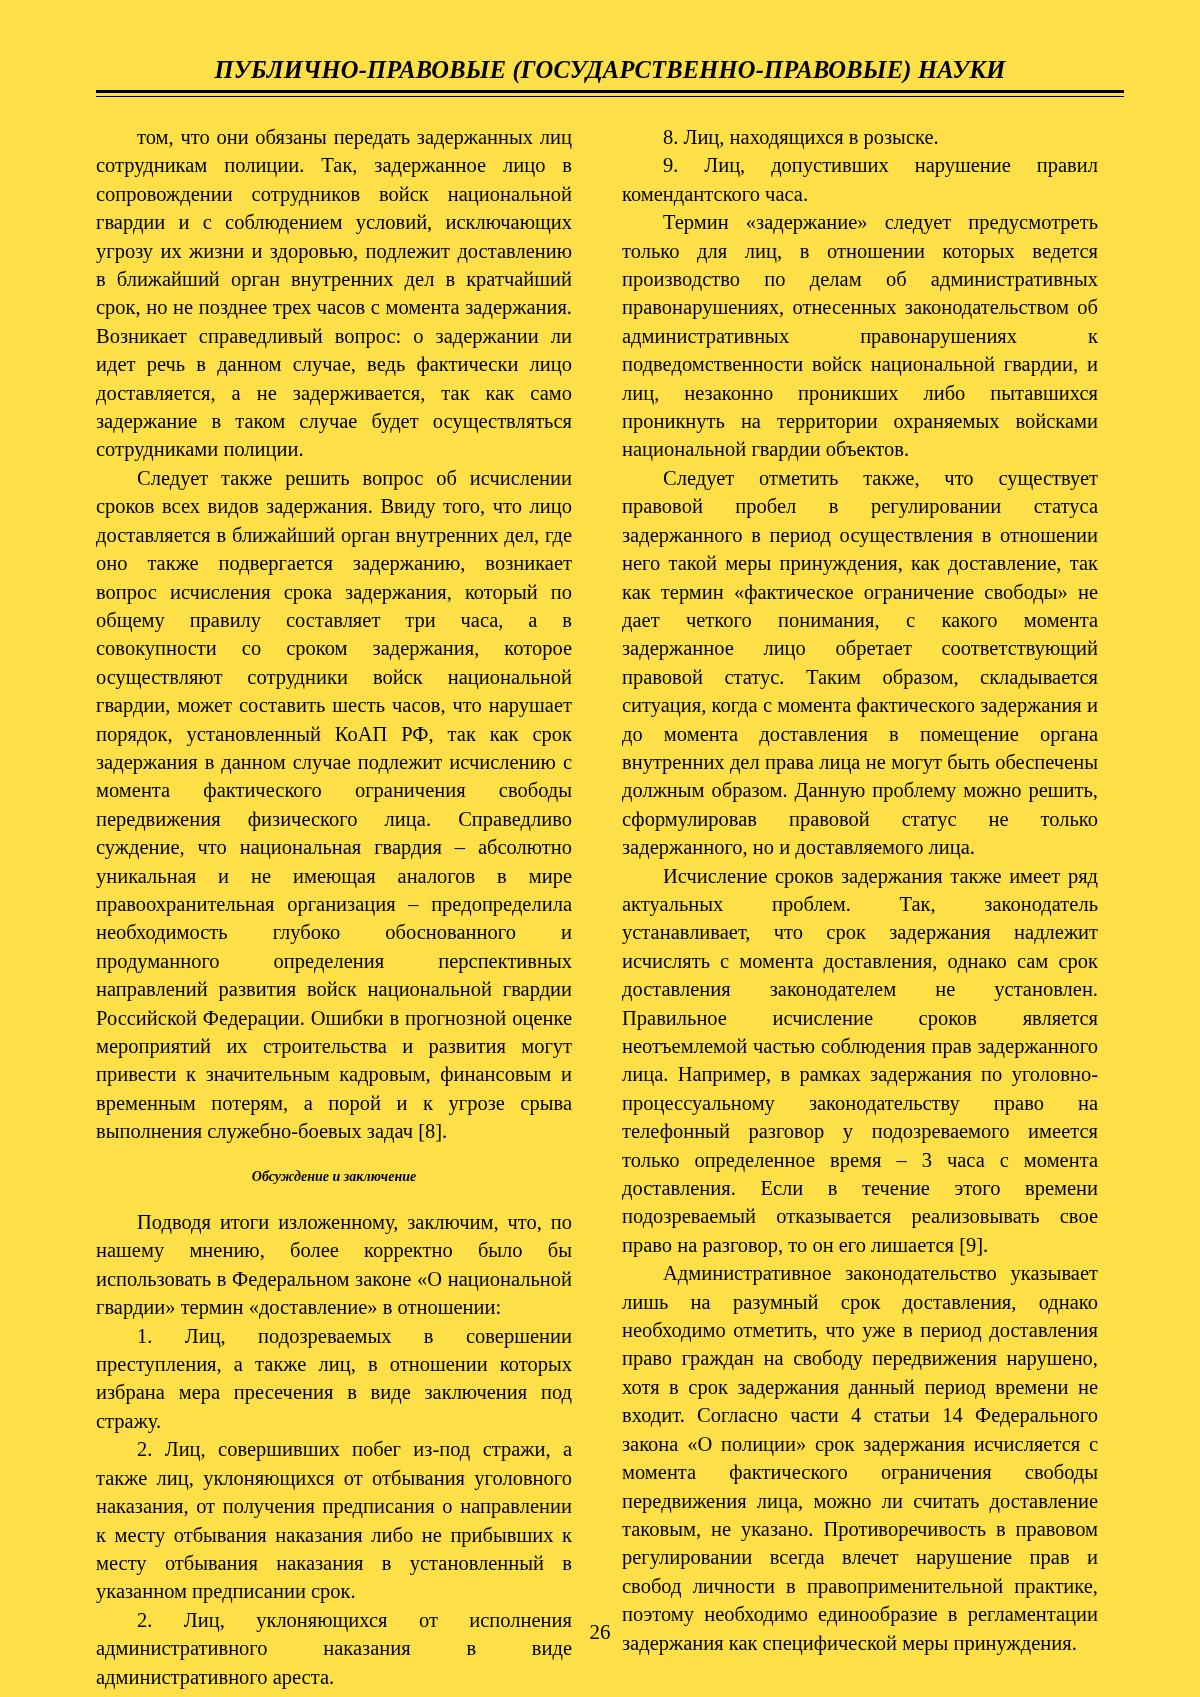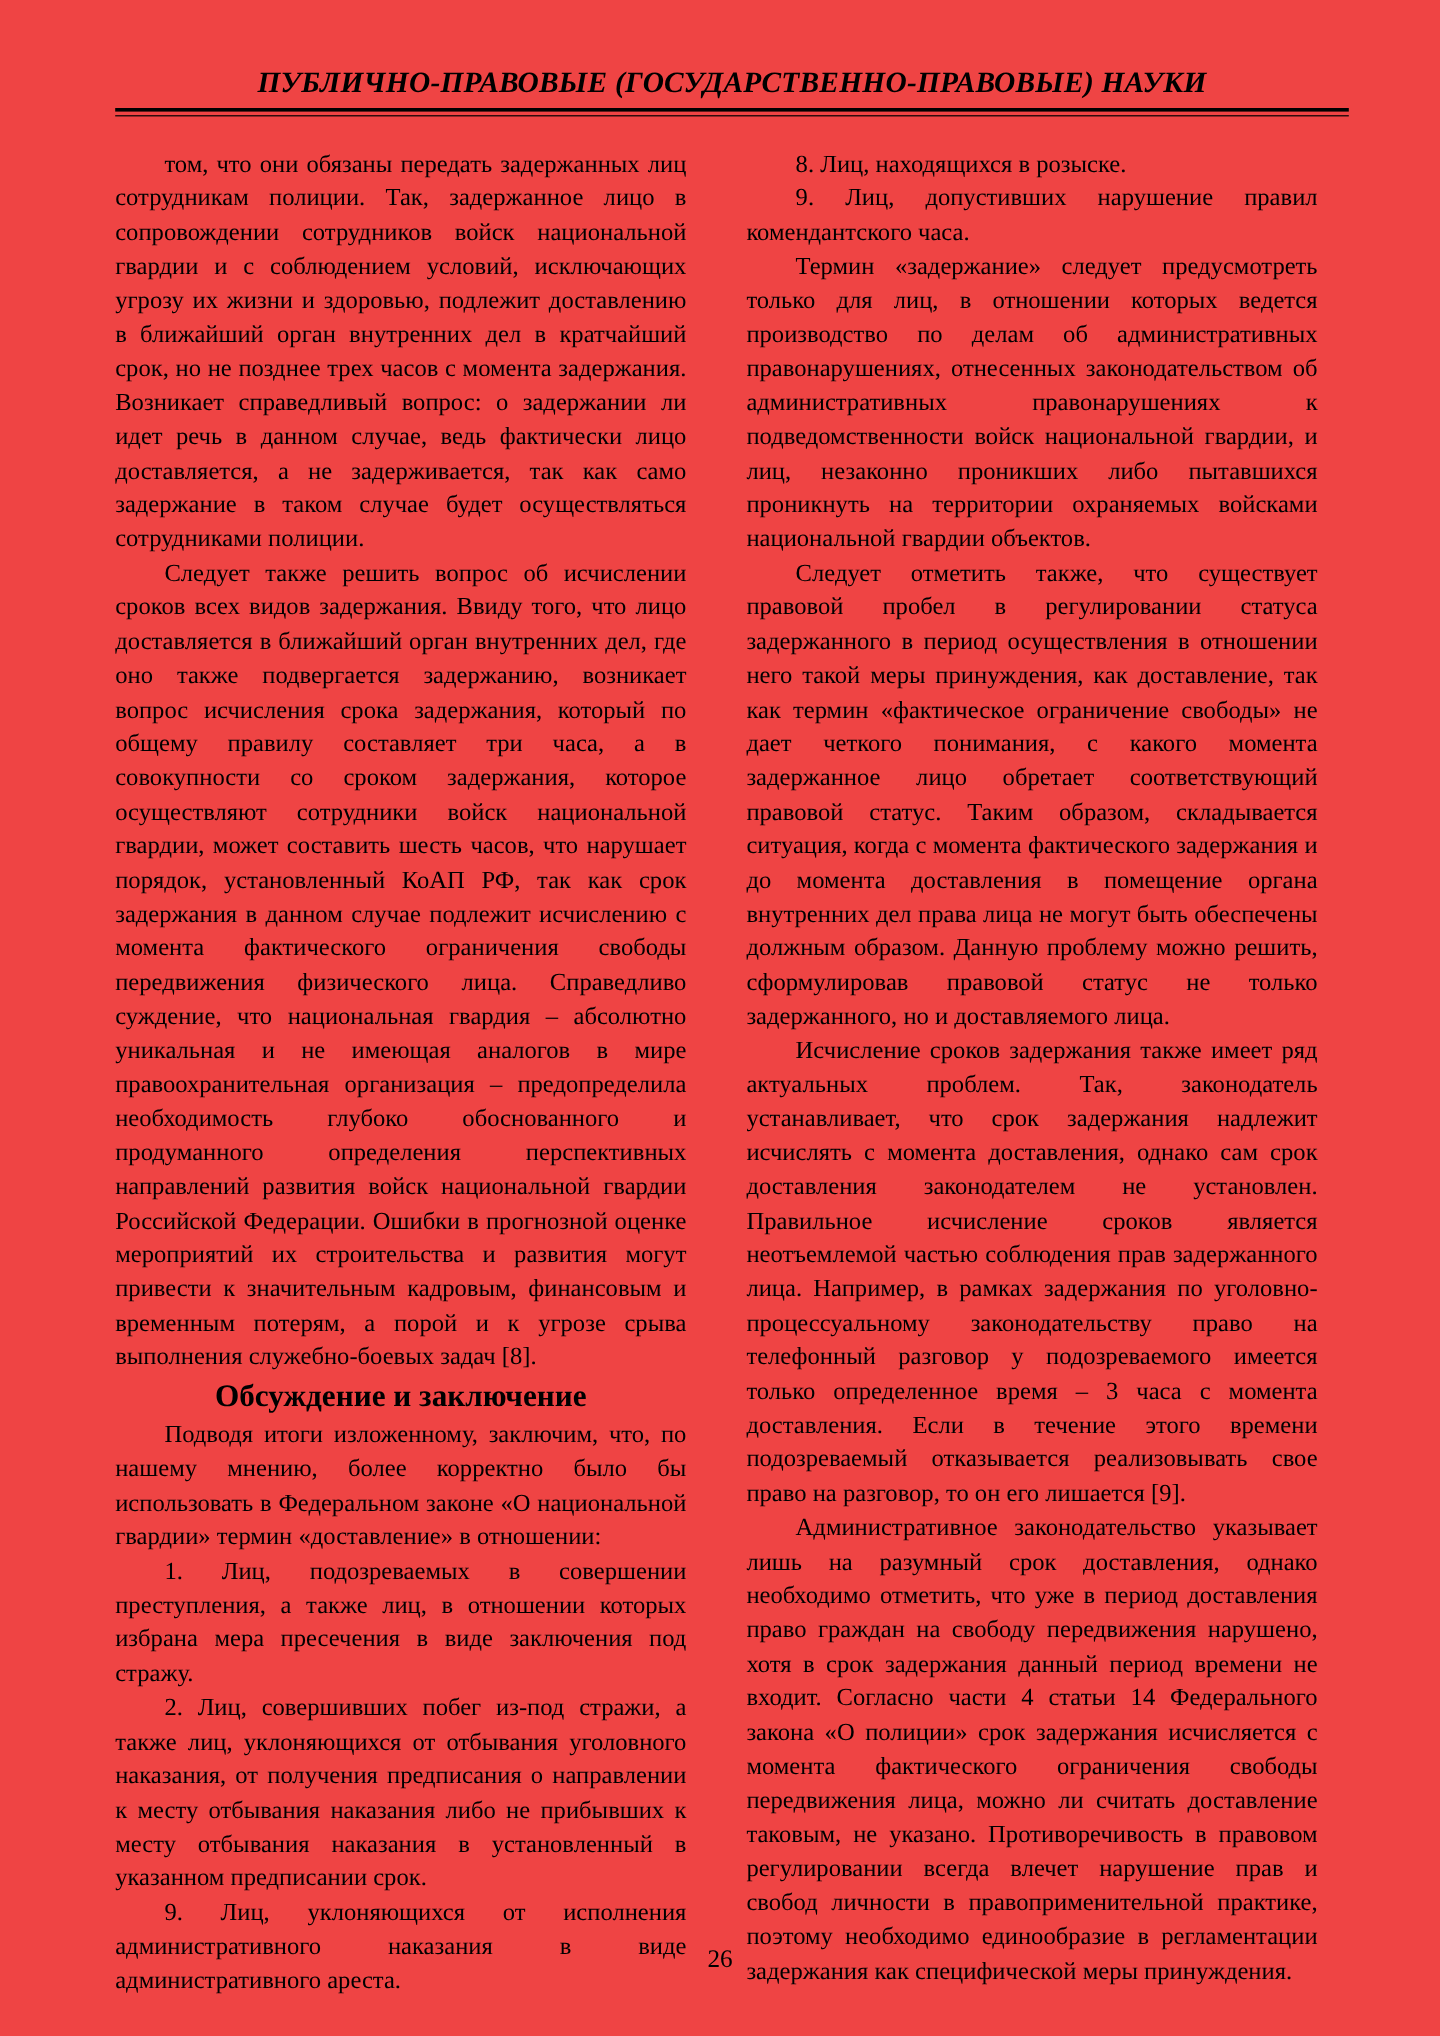--- a/index.html
+++ b/index.html
@@ -5,21 +5,21 @@
   html, body {
     margin: 0;
     padding: 0;
     background: #ffffff;
   }
   .page {
     width: 1200px;
     height: 1697px;
     box-sizing: border-box;
     padding: 56px 76px 40px 96px;
-    background: #ef4444;
+    background: #fde047;
     position: relative;
     font-family: "Liberation Serif", "DejaVu Serif", serif;
     color: #000000;
   }
   .running-head {
     text-align: center;
     font-style: italic;
     font-weight: bold;
     font-size: 24.5px;
     letter-spacing: 0.2px;
@@ -43,24 +43,25 @@
   p {
     margin: 0;
     text-align: justify;
     text-justify: inter-word;
     font-size: 20.5px;
     line-height: 28.4px;
     text-indent: 2.0em;
     hyphens: manual;
   }
   h2.section {
-    margin: 4px;
-    font-size: 26px;
+    margin: 17px;
+    font-size: 14px;
     line-height: 28.4px;
     font-weight: bold;
+    font-style: italic;
     text-align: center;
     text-indent: 0;
   }
   .page-number {
     position: absolute;
     left: 0;
     right: 0;
     bottom: 52px;
     text-align: center;
     font-size: 21px;
@@ -76,21 +77,21 @@
 
   <div class="columns">
 
     <div class="col">
       <p>том, что они обязаны передать задержанных лиц сотрудникам полиции. Так, задержанное лицо в сопровождении сотрудников войск национальной гвардии и с соблюдением условий, исключающих угрозу их жизни и здоровью, подлежит доставлению в ближайший орган внутренних дел в кратчайший срок, но не позднее трех часов с момента задержания. Возникает справедливый вопрос: о задержании ли идет речь в данном случае, ведь фактически лицо доставляется, а не задерживается, так как само задержание в таком случае будет осуществляться сотрудниками полиции.</p>
       <p>Следует также решить вопрос об исчислении сроков всех видов задержания. Ввиду того, что лицо доставляется в ближайший орган внутренних дел, где оно также подвергается задержанию, возникает вопрос исчисления срока задержания, который по общему правилу составляет три часа, а в совокупности со сроком задержания, которое осуществляют сотрудники войск национальной гвардии, может составить шесть часов, что нарушает порядок, установленный КоАП РФ, так как срок задержания в данном случае подлежит исчислению с момента фактического ограничения свободы передвижения физического лица. Справедливо суждение, что национальная гвардия – абсолютно уникальная и не имеющая аналогов в мире правоохранительная организация – предопределила необходимость глубоко обоснованного и продуманного определения перспективных направлений развития войск национальной гвардии Российской Федерации. Ошибки в прогнозной оценке мероприятий их строительства и развития могут привести к значительным кадровым, финансовым и временным потерям, а порой и к угрозе срыва выполнения служебно-боевых задач [8].</p>
       <h2 class="section">Обсуждение и заключение</h2>
       <p>Подводя итоги изложенному, заключим, что, по нашему мнению, более корректно было бы использовать в Федеральном законе «О национальной гвардии» термин «доставление» в отношении:</p>
       <p>1. Лиц, подозреваемых в совершении преступления, а также лиц, в отношении которых избрана мера пресечения в виде заключения под стражу.</p>
       <p>2. Лиц, совершивших побег из-под стражи, а также лиц, уклоняющихся от отбывания уголовного наказания, от получения предписания о направлении к месту отбывания наказания либо не прибывших к месту отбывания наказания в установленный в указанном предписании срок.</p>
-      <p>9. Лиц, уклоняющихся от исполнения административного наказания в виде административного ареста.</p>
+      <p>2. Лиц, уклоняющихся от исполнения административного наказания в виде административного ареста.</p>
     </div>
 
     <div class="col">
       <p>8. Лиц, находящихся в розыске.</p>
       <p>9. Лиц, допустивших нарушение правил комендантского часа.</p>
       <p>Термин «задержание» следует предусмотреть только для лиц, в отношении которых ведется производство по делам об административных правонарушениях, отнесенных законодательством об административных правонарушениях к подведомственности войск национальной гвардии, и лиц, незаконно проникших либо пытавшихся проникнуть на территории охраняемых войсками национальной гвардии объектов.</p>
       <p>Следует отметить также, что существует правовой пробел в регулировании статуса задержанного в период осуществления в отношении него такой меры принуждения, как доставление, так как термин «фактическое ограничение свободы» не дает четкого понимания, с какого момента задержанное лицо обретает соответствующий правовой статус. Таким образом, складывается ситуация, когда с момента фактического задержания и до момента доставления в помещение органа внутренних дел права лица не могут быть обеспечены должным образом. Данную проблему можно решить, сформулировав правовой статус не только задержанного, но и доставляемого лица.</p>
       <p>Исчисление сроков задержания также имеет ряд актуальных проблем. Так, законодатель устанавливает, что срок задержания надлежит исчислять с момента доставления, однако сам срок доставления законодателем не установлен. Правильное исчисление сроков является неотъемлемой частью соблюдения прав задержанного лица. Например, в рамках задержания по уголовно-процессуальному законодательству право на телефонный разговор у подозреваемого имеется только определенное время – 3 часа с момента доставления. Если в течение этого времени подозреваемый отказывается реализовывать свое право на разговор, то он его лишается [9].</p>
       <p>Административное законодательство указывает лишь на разумный срок доставления, однако необходимо отметить, что уже в период доставления право граждан на свободу передвижения нарушено, хотя в срок задержания данный период времени не входит. Согласно части 4 статьи 14 Федерального закона «О полиции» срок задержания исчисляется с момента фактического ограничения свободы передвижения лица, можно ли считать доставление таковым, не указано. Противоречивость в правовом регулировании всегда влечет нарушение прав и свобод личности в правоприменительной практике, поэтому необходимо единообразие в регламентации задержания как специфической меры принуждения.</p>
     </div>

